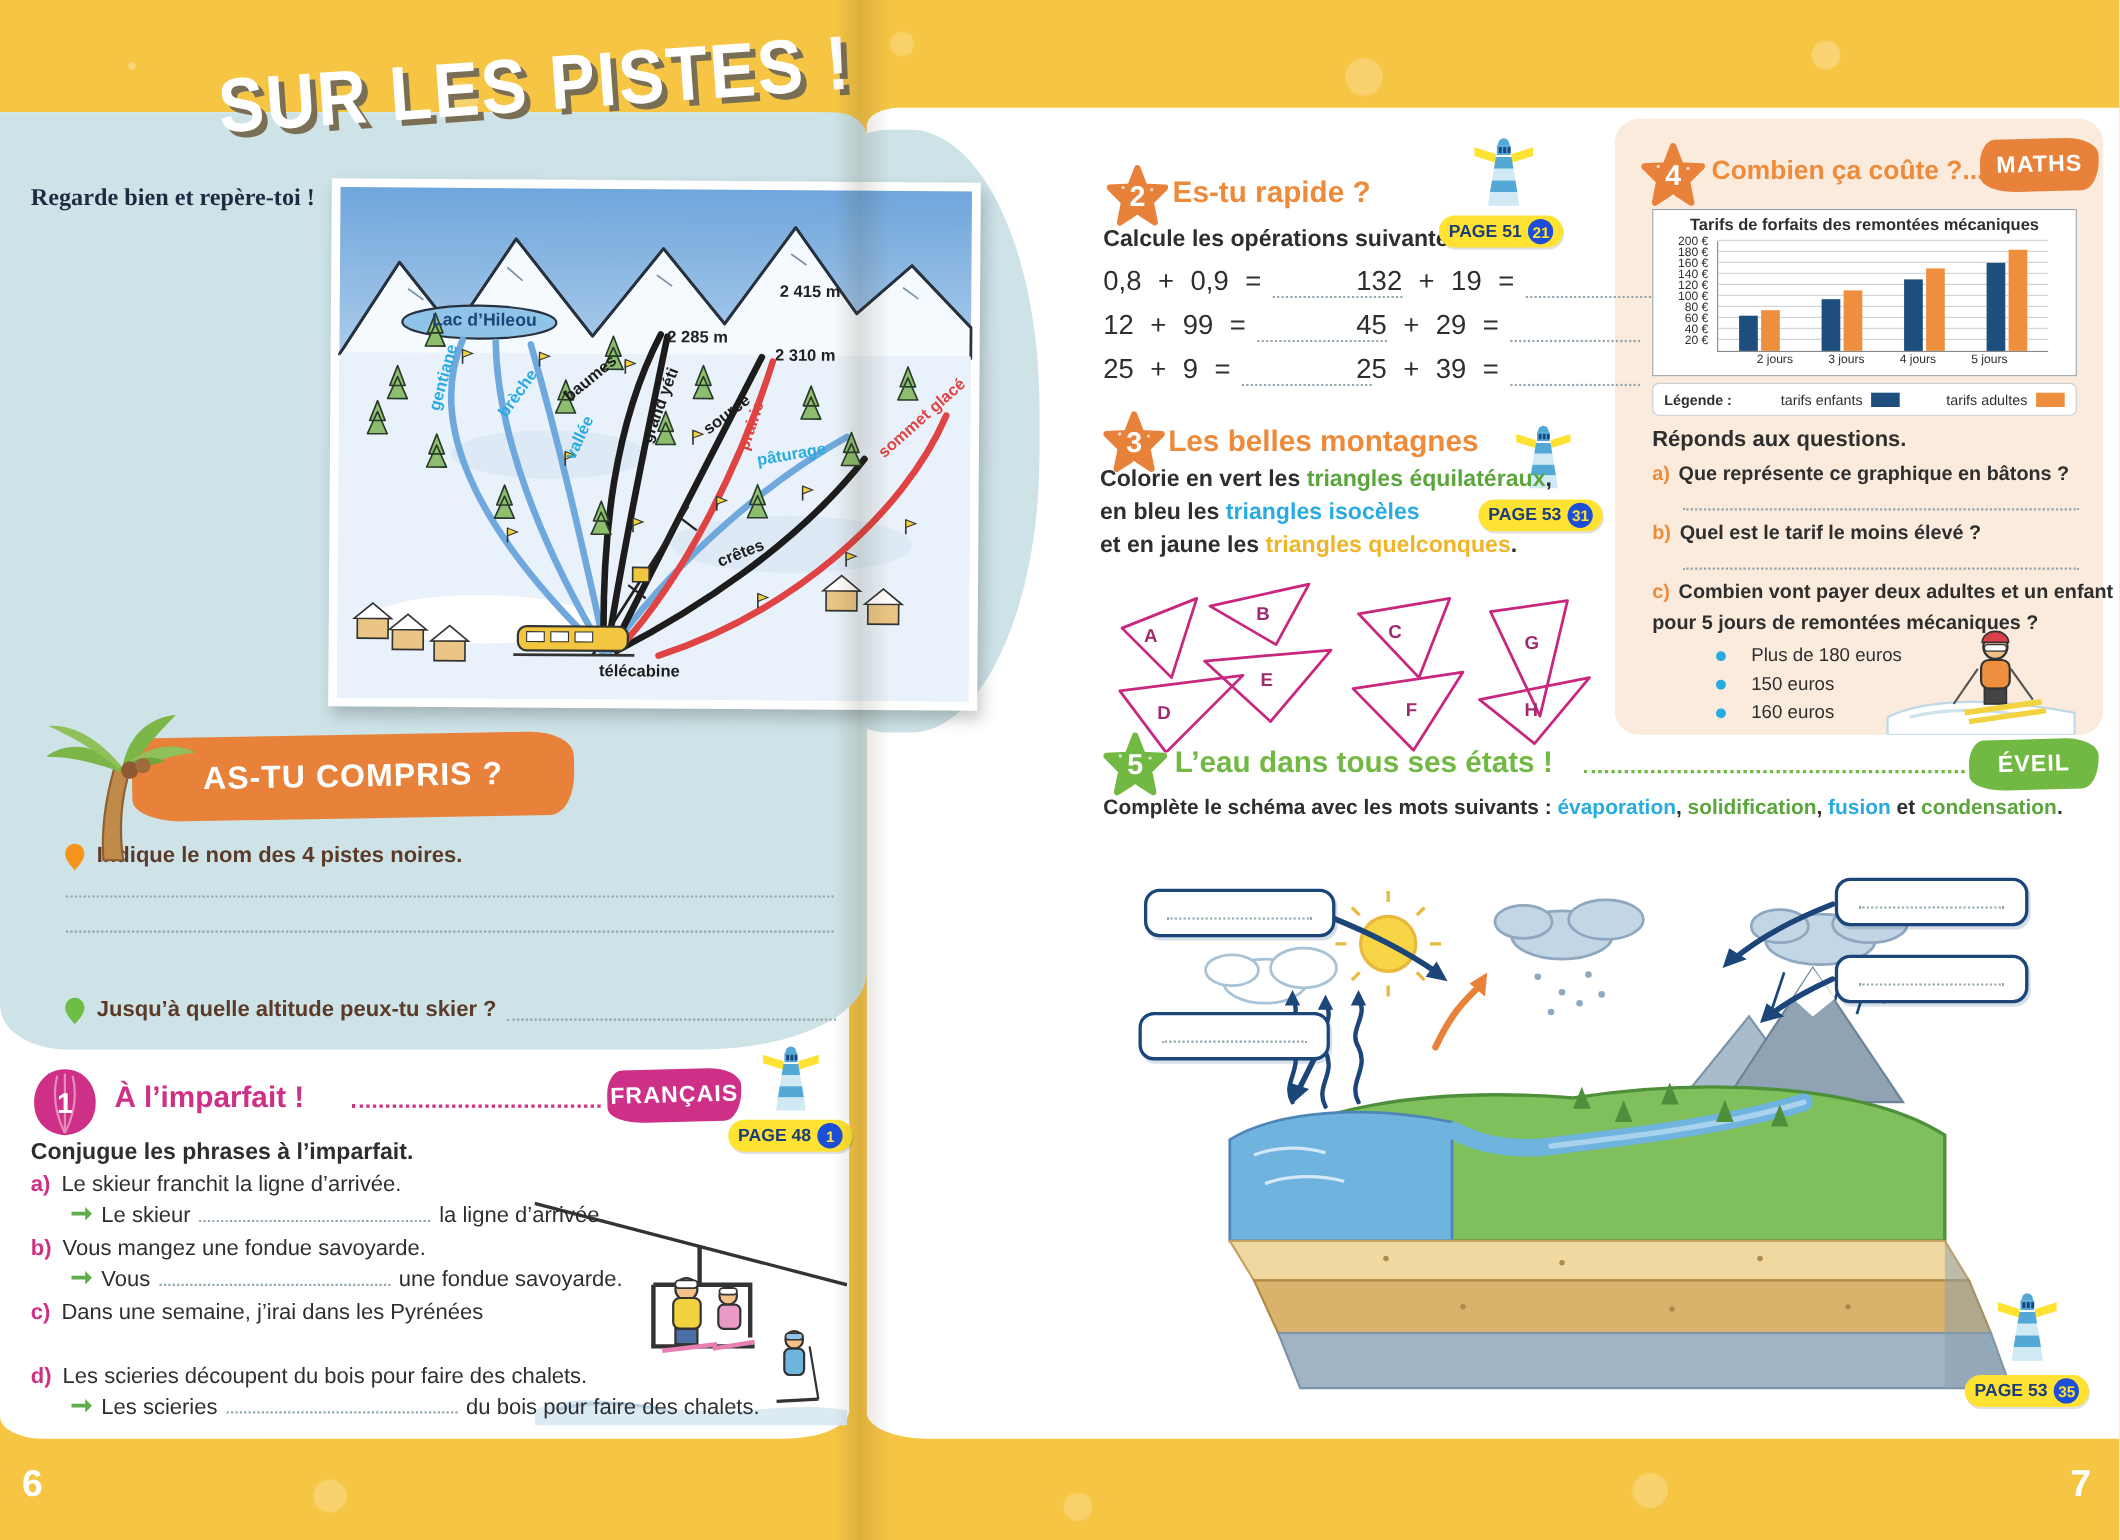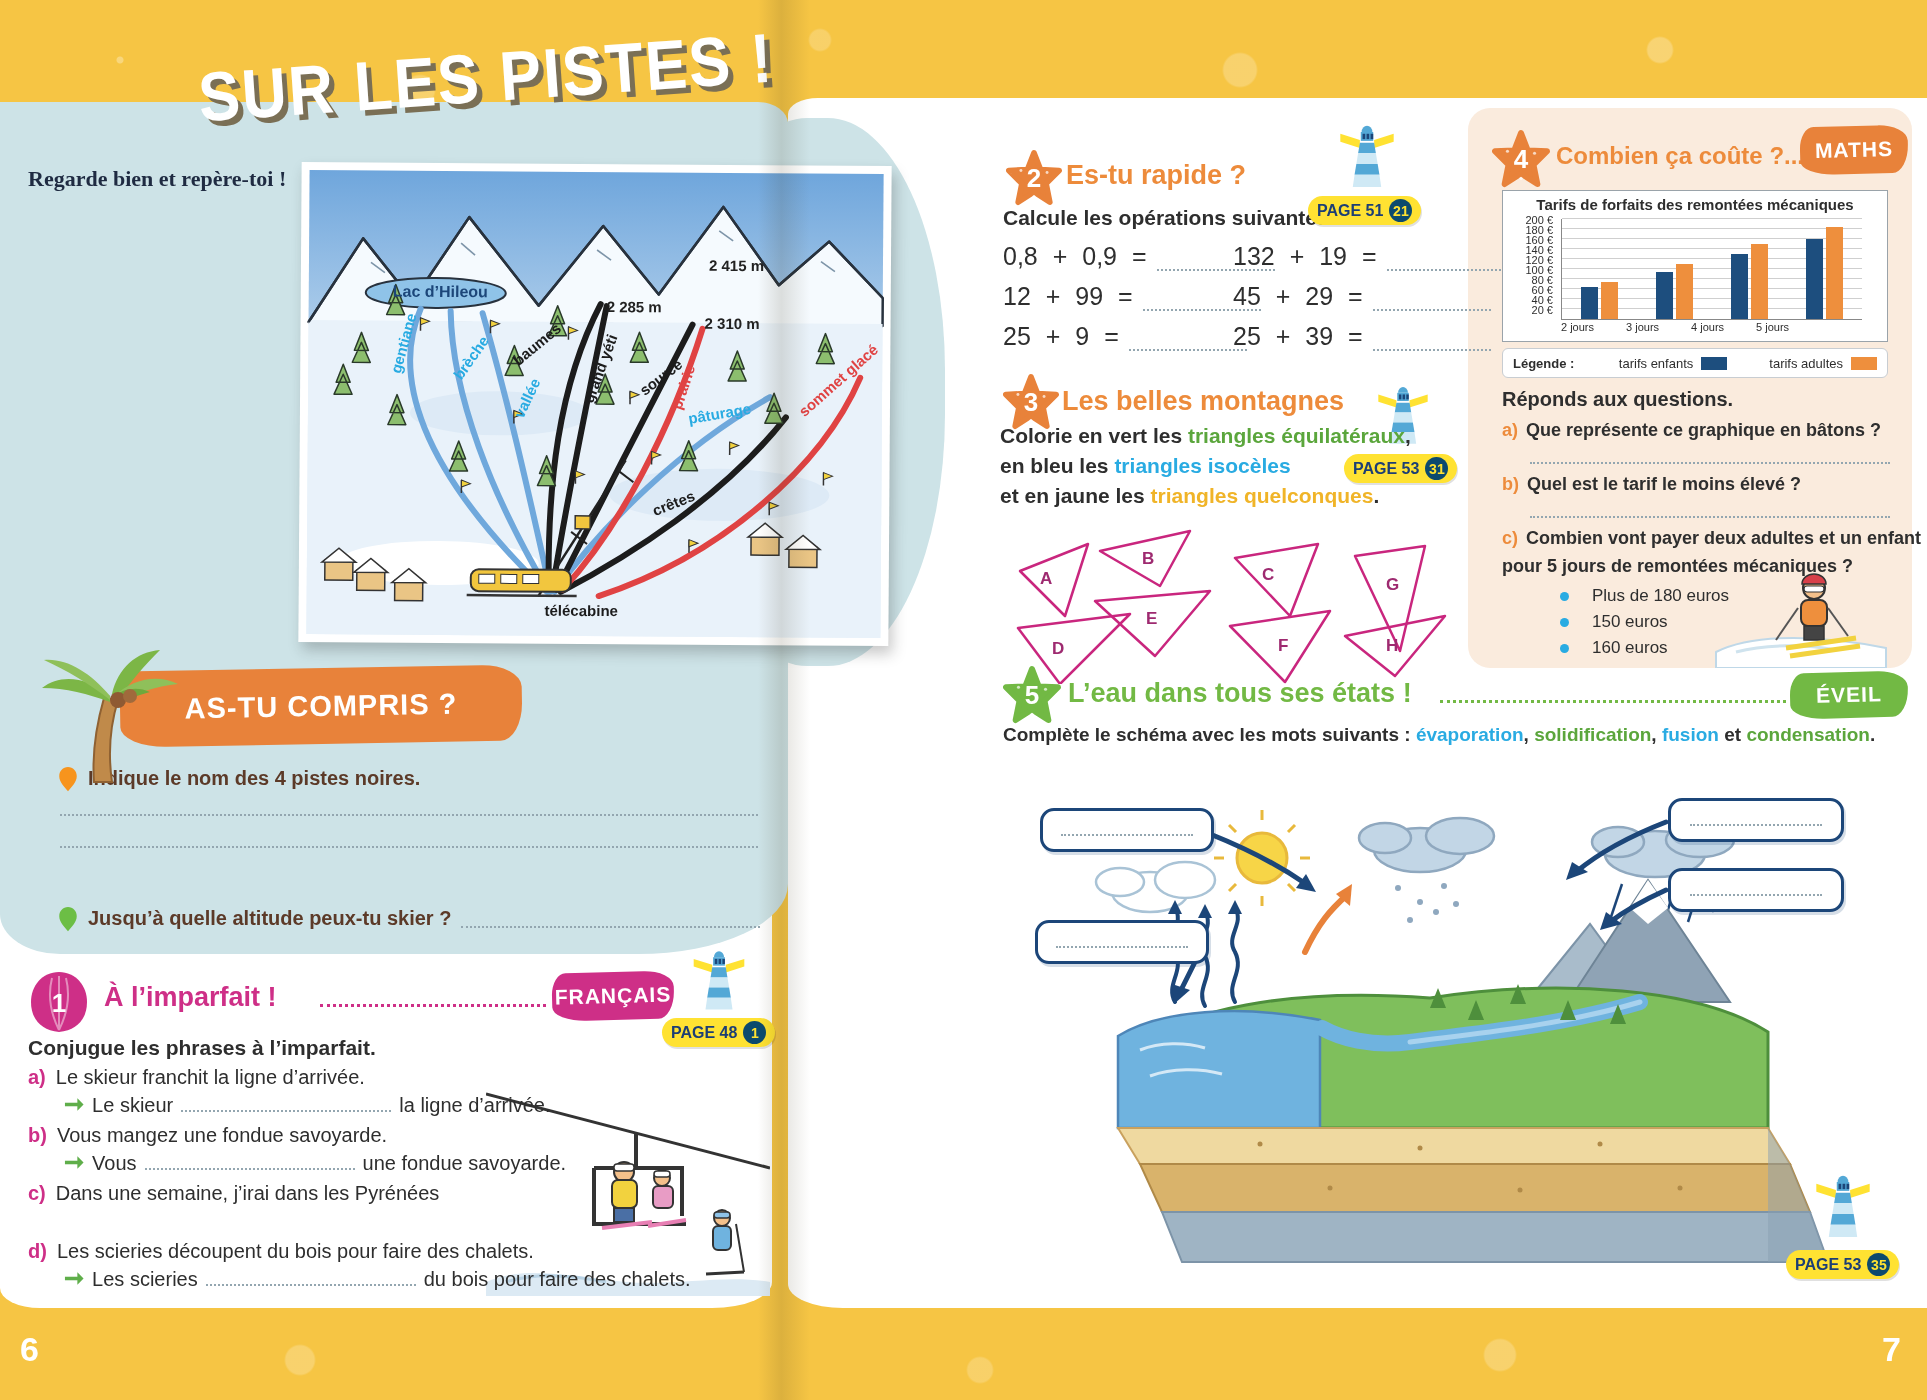--- a/index.html
+++ b/index.html
@@ -51,21 +51,21 @@
   .brush-orange{background:#E8823A;border-radius:14px 30px 16px 34px / 22px 16px 28px 14px;}
   .brush-green{background:#72B944;border-radius:14px 30px 16px 34px / 22px 16px 28px 14px;}
   .ex-num-star{position:absolute;width:100%;height:100%;top:0;left:0;display:flex;align-items:center;justify-content:center;
     color:#fff;font-weight:bold;font-size:26px;}
   .ex-title{font-weight:bold;font-size:27px;white-space:nowrap;}
   .t-orange{color:#ED8B3B;} .t-magenta{color:#CE2F87;} .t-green{color:#72B944;}
   .leader{border-bottom:3px dotted currentColor;height:4px;}
   .page-badge{position:absolute;background:#FFE232;border-radius:16px;display:flex;gap:6px;align-items:center;
     padding:3px 9px;font-weight:bold;color:#1C3E75;font-size:16px;z-index:18;white-space:nowrap;
     box-shadow:1px 2px 0 rgba(0,0,0,.12);}
-  .page-badge .num{background:#0c4a6e;color:#FFE232;border-radius:50%;min-width:23px;height:23px;
+  .page-badge .num{background:#1d4ed8;color:#FFE232;border-radius:50%;min-width:23px;height:23px;
     display:flex;align-items:center;justify-content:center;font-size:14px;}
   .instr{font-weight:bold;font-size:21px;color:#2E2E2E;}
   .sentence{font-size:20px;color:#2E2E2E;white-space:nowrap;}
   .letter-m{font-weight:bold;color:#CE2F87;margin-right:10px;}
   .letter-o{font-weight:bold;color:#ED8B3B;margin-right:8px;}
   .green-arrow{color:#5FAE4A;font-weight:bold;font-size:24px;line-height:20px;margin-right:8px;}
   .ans-dots{display:inline-block;width:210px;border-bottom:2px dotted #93A6B0;height:14px;margin:0 8px;}
   .op{font-size:25px;color:#2E2E2E;white-space:nowrap;display:flex;align-items:flex-end;word-spacing:8px;}
   .op .dots{display:inline-block;width:118px;border-bottom:2px dotted #93A6B0;height:16px;margin-left:10px;}
   .ex3line{font-weight:bold;font-size:21px;color:#2E2E2E;white-space:nowrap;}
@@ -494,21 +494,21 @@
         </div>
         <div class="bar-group">
           <div class="bar" style="height: 65px; background: rgb(29, 78, 126);"></div>
           <div class="bar" style="height: 75px; background: rgb(238, 143, 61);"></div>
         </div>
         <div class="bar-group">
           <div class="bar" style="height: 80px; background: rgb(29, 78, 126);"></div>
           <div class="bar" style="height: 92.5px; background: rgb(238, 143, 61);"></div>
         </div>
       </div>
-    <div id="chart-cats" style="position:absolute;left:58px;top:130px;width:300px;display:flex;justify-content:flex-start;gap:32px;">
+    <div id="chart-cats" style="position:absolute;left:58px;top:130px;width:300px;display:flex;justify-content:center;gap:32px;">
         <span class="catlab">2 jours</span>
         <span class="catlab">3 jours</span>
         <span class="catlab">4 jours</span>
         <span class="catlab">5 jours</span>
       </div>
   </div>
 
   <div class="legend-box" style="left:1502px;top:348px;width:364px;height:28px;z-index:16;">
     <span style="font-weight:bold;">Légende :</span>
     <span style="flex:1"></span>

